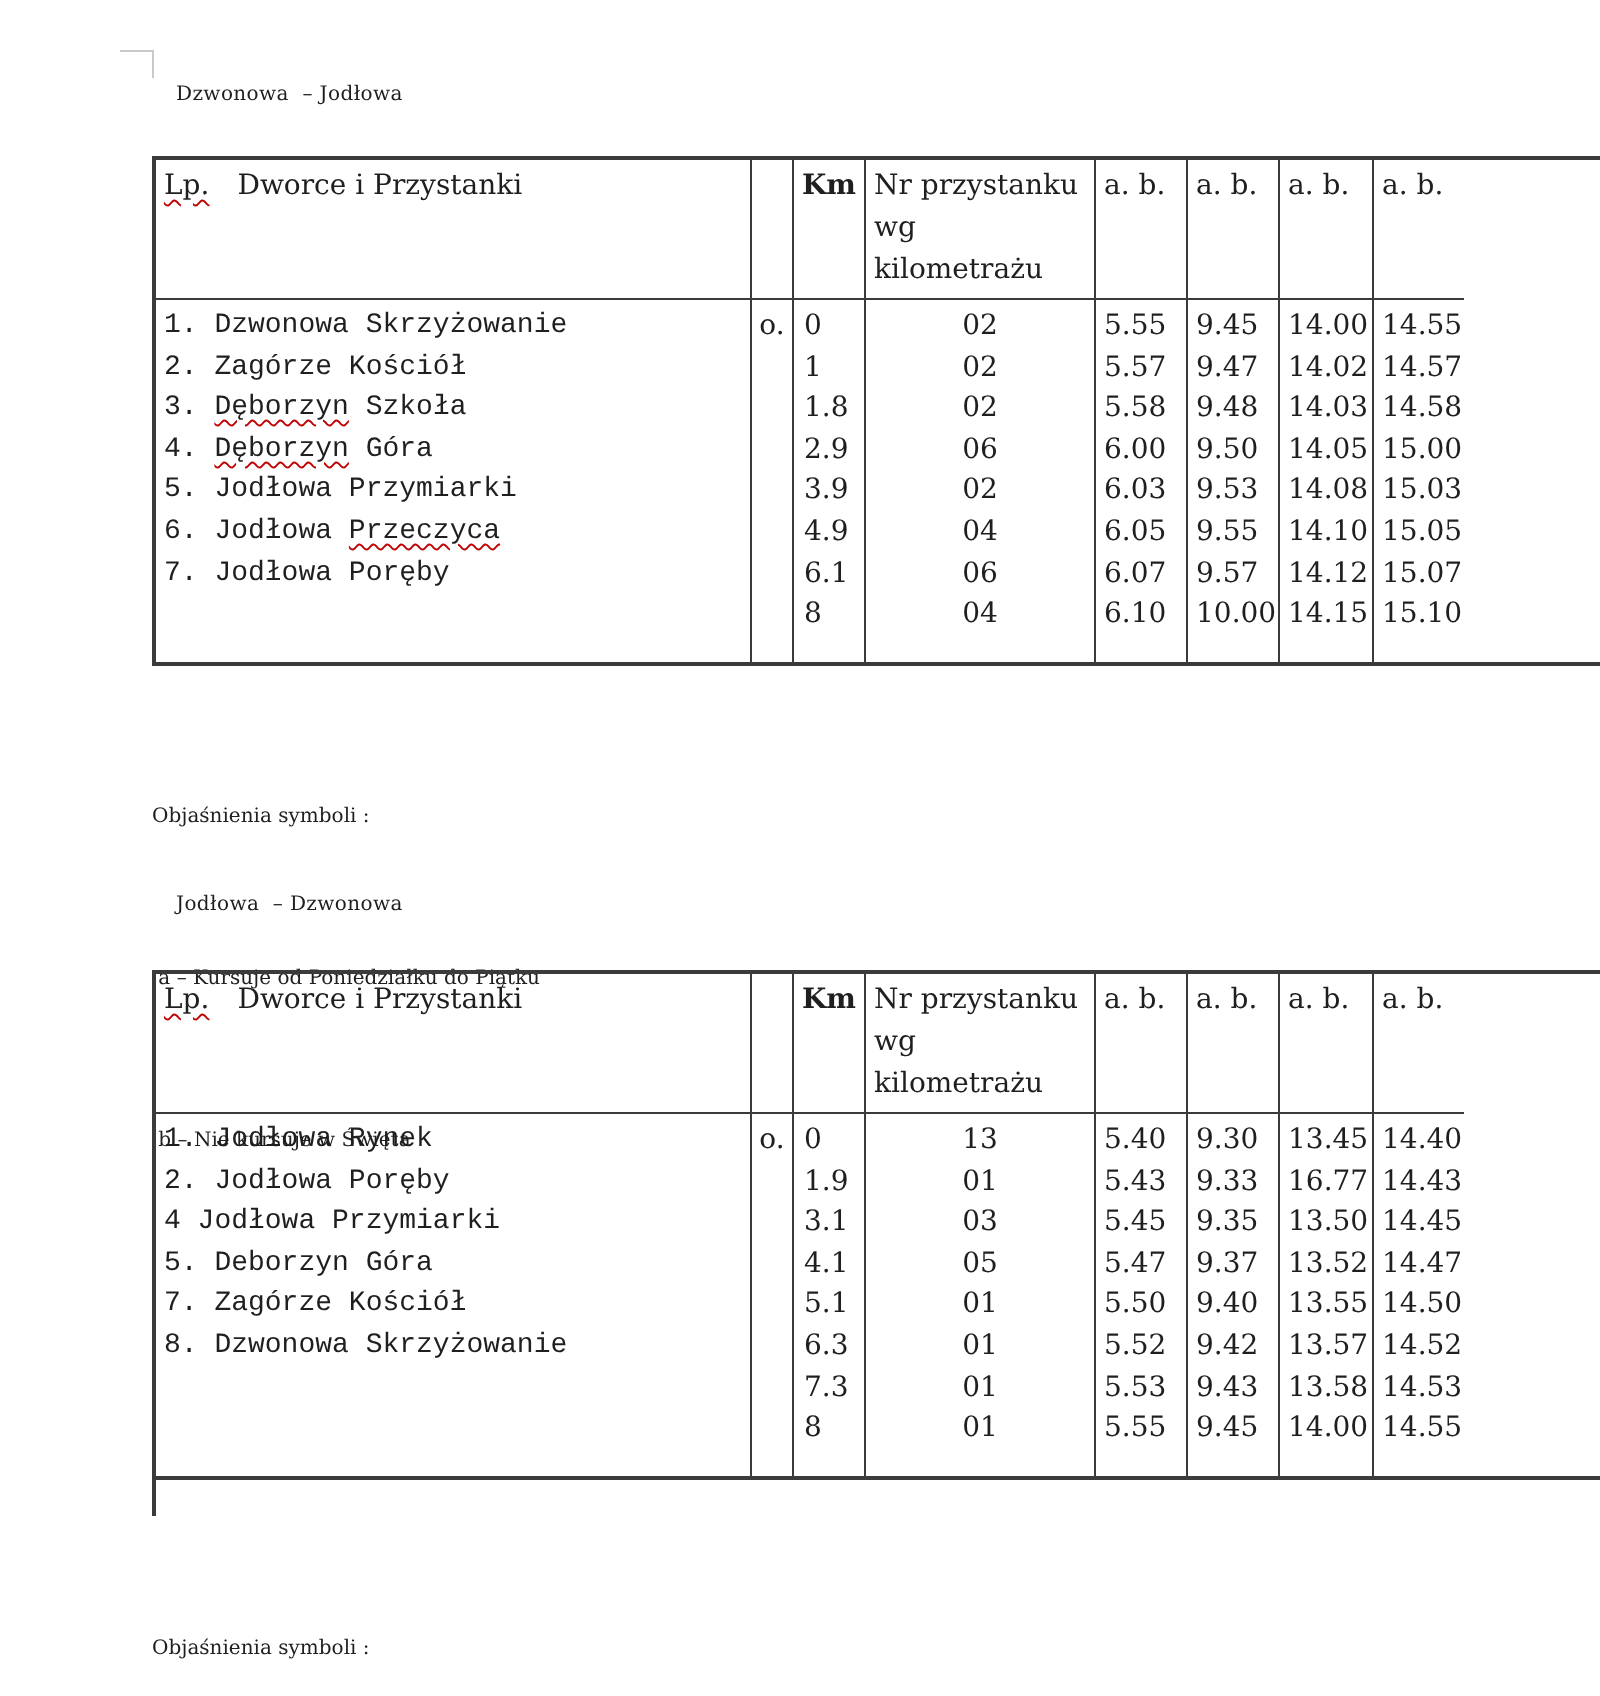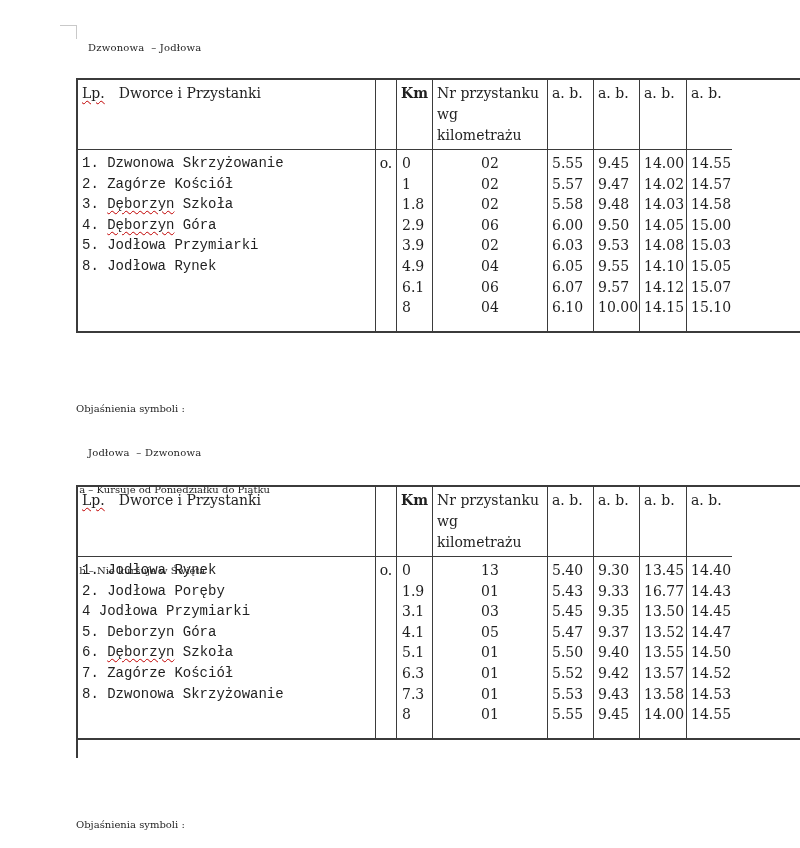--- a/index.html
+++ b/index.html
@@ -66,21 +66,22 @@
   <div class="cell hc">a. b.</div>
   <div class="cell hc">a. b.</div>
   <div class="cell hc">a. b.</div>
   <div class="cell hc">a. b.</div>
   <div class="cell bc first col-station">
       <div class="ln"><span>1. Dzwonowa Skrzyżowanie</span></div>
       <div class="ln"><span>2. Zagórze Kościół</span></div>
       <div class="ln"><span>3. </span><span class="sq">Dęborzyn</span><span> Szkoła</span></div>
       <div class="ln"><span>4. </span><span class="sq">Dęborzyn</span><span> Góra</span></div>
       <div class="ln"><span>5. Jodłowa Przymiarki</span></div>
-      <div class="ln"><span>8. Jodłowa Rynek</span></div>
+      <div class="ln"><span>6. Jodłowa </span><span class="sq">Przeczyca</span></div>
+      <div class="ln"><span>7. Jodłowa Poręby</span></div>
     </div>
   <div class="cell bc col-o">
       <div class="ln">o.</div>
       <div class="ln"></div>
       <div class="ln"></div>
       <div class="ln"></div>
       <div class="ln"></div>
       <div class="ln"></div>
       <div class="ln"></div>
       <div class="ln"></div>
@@ -164,21 +165,20 @@
   <div class="cell hc">Nr przystanku wg kilometrażu malejącego</div>
   <div class="cell hc">a. b.</div>
   <div class="cell hc">a. b.</div>
   <div class="cell hc">a. b.</div>
   <div class="cell hc">a. b.</div>
   <div class="cell bc first col-station">
       <div class="ln"><span>1. Jodłowa Rynek</span></div>
       <div class="ln"><span>2. Jodłowa Poręby</span></div>
       <div class="ln"><span>4 Jodłowa Przymiarki</span></div>
       <div class="ln"><span>5. Deborzyn Góra</span></div>
-      <div class="ln"><span>6. </span><span class="sq">Dęborzyn</span><span> Szkoła</span></div>
       <div class="ln"><span>7. Zagórze Kościół</span></div>
       <div class="ln"><span>8. Dzwonowa Skrzyżowanie</span></div>
     </div>
   <div class="cell bc col-o">
       <div class="ln">o.</div>
       <div class="ln"></div>
       <div class="ln"></div>
       <div class="ln"></div>
       <div class="ln"></div>
       <div class="ln"></div>

